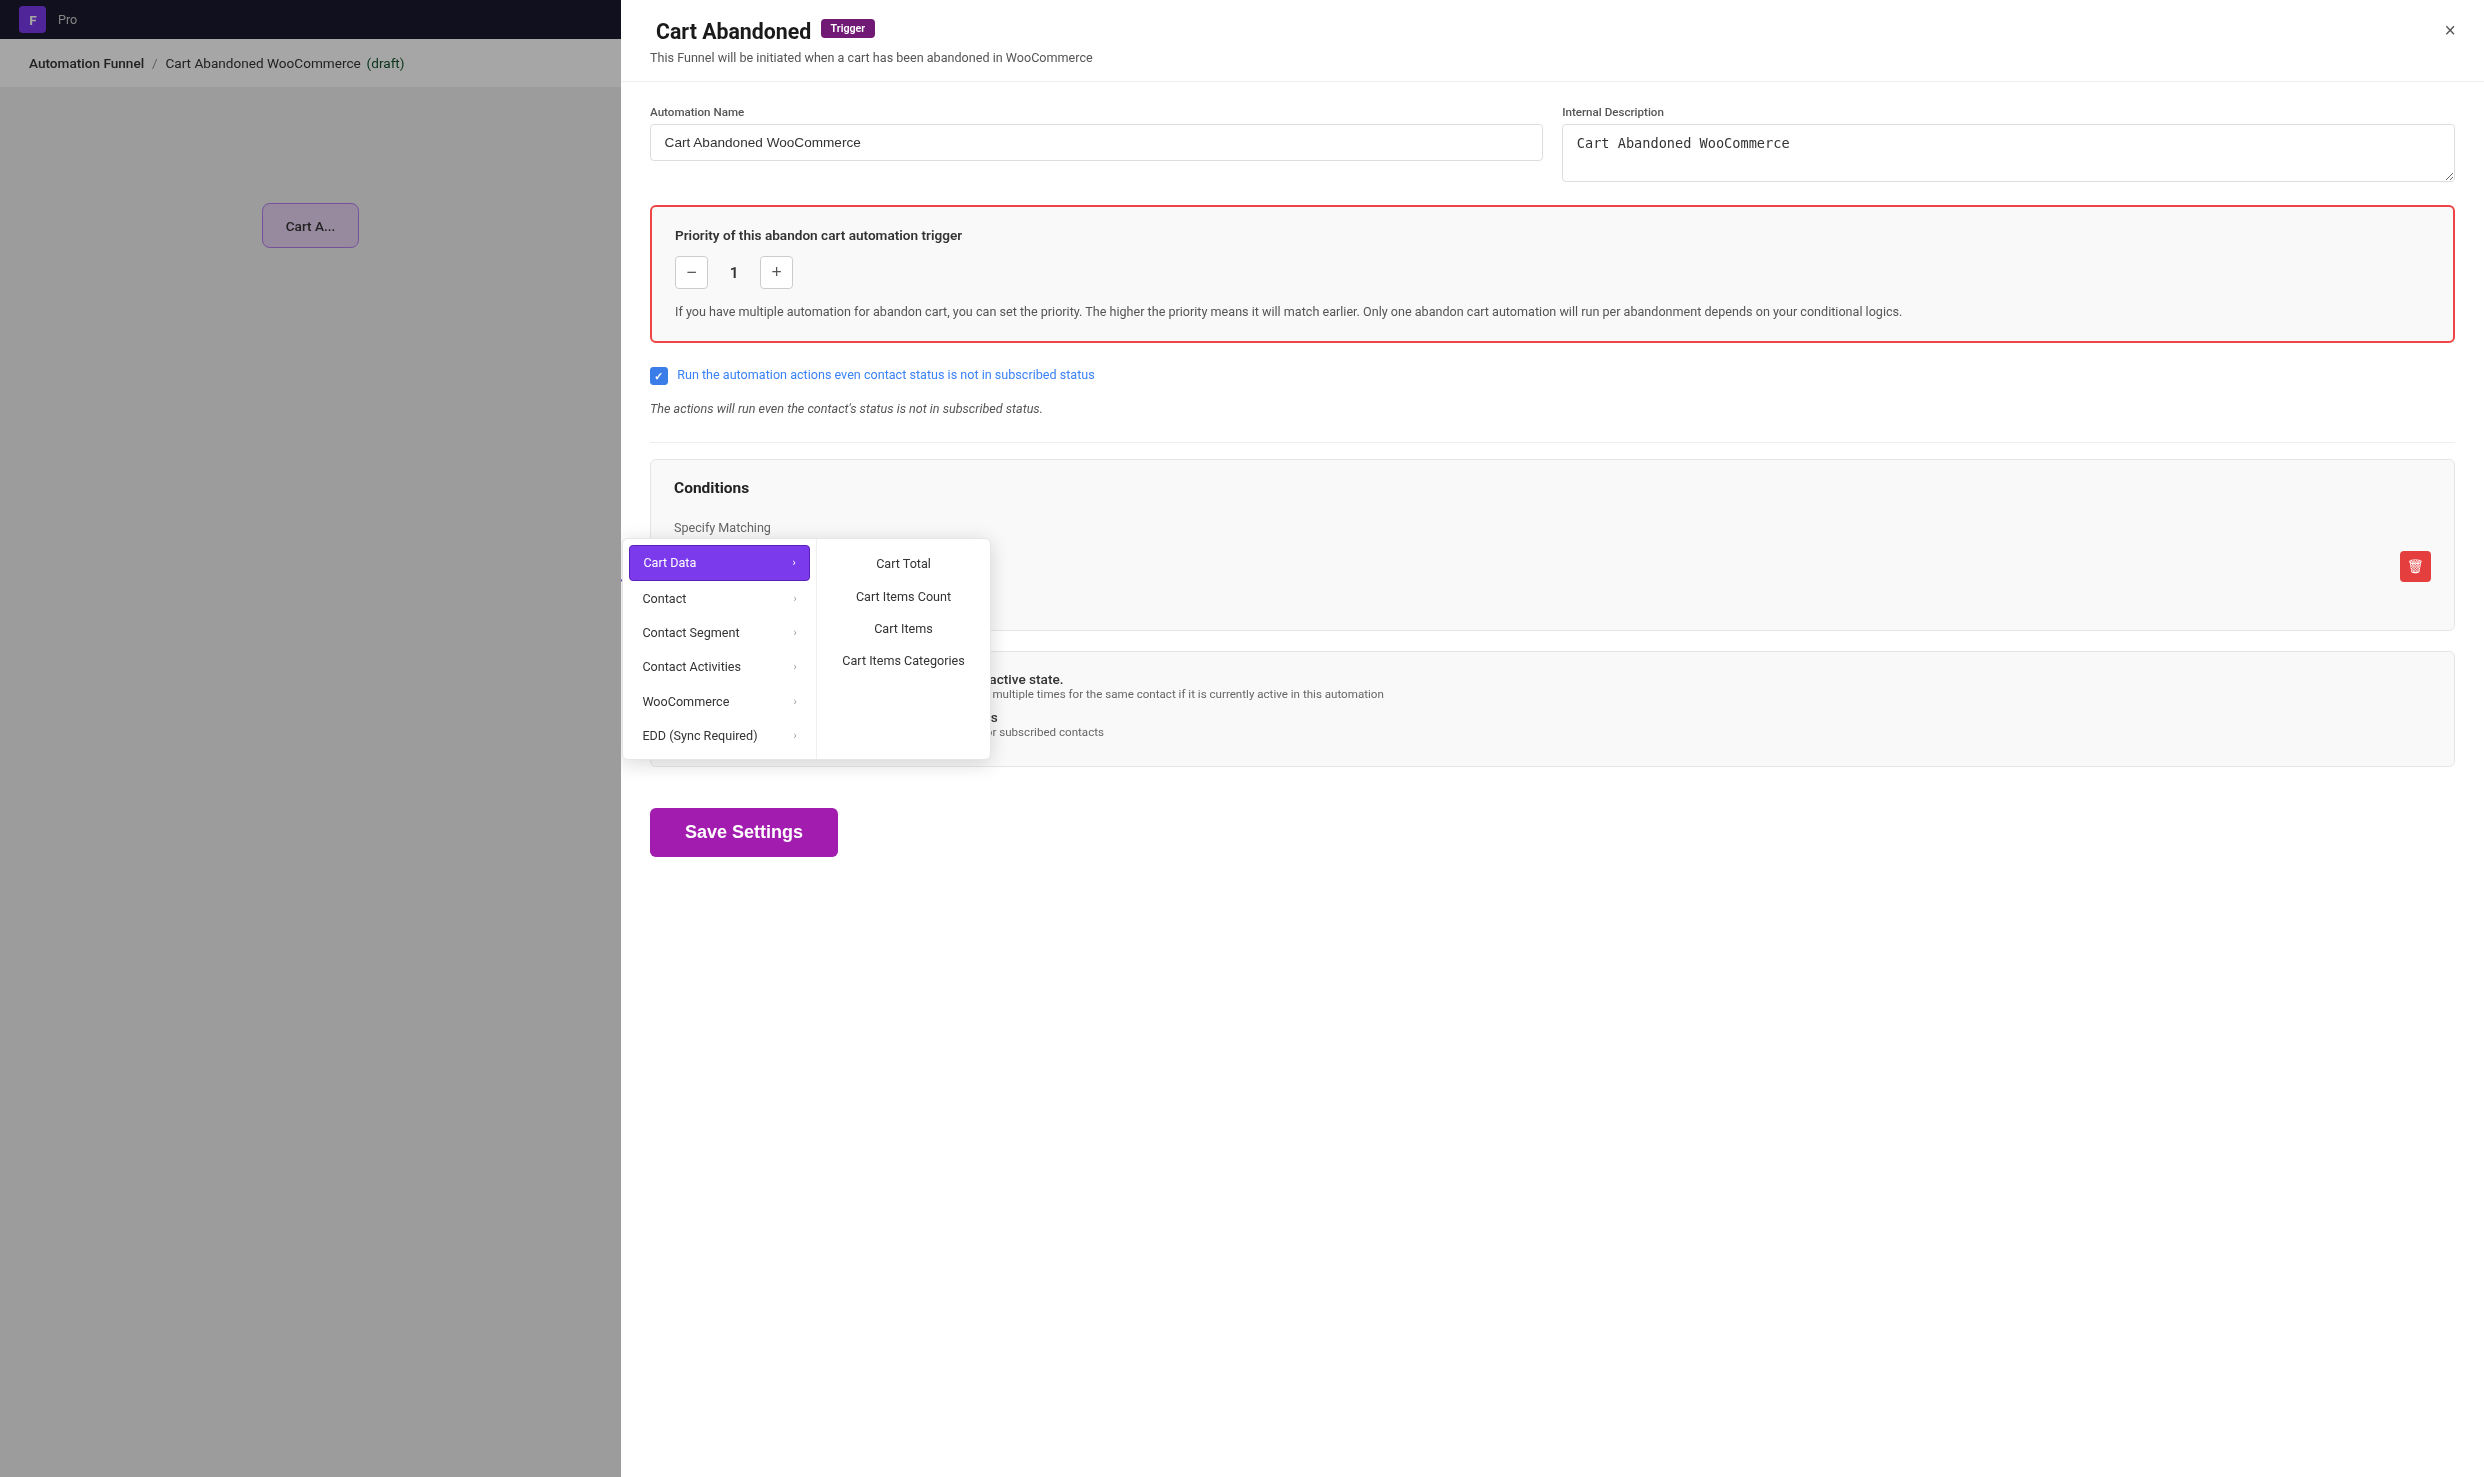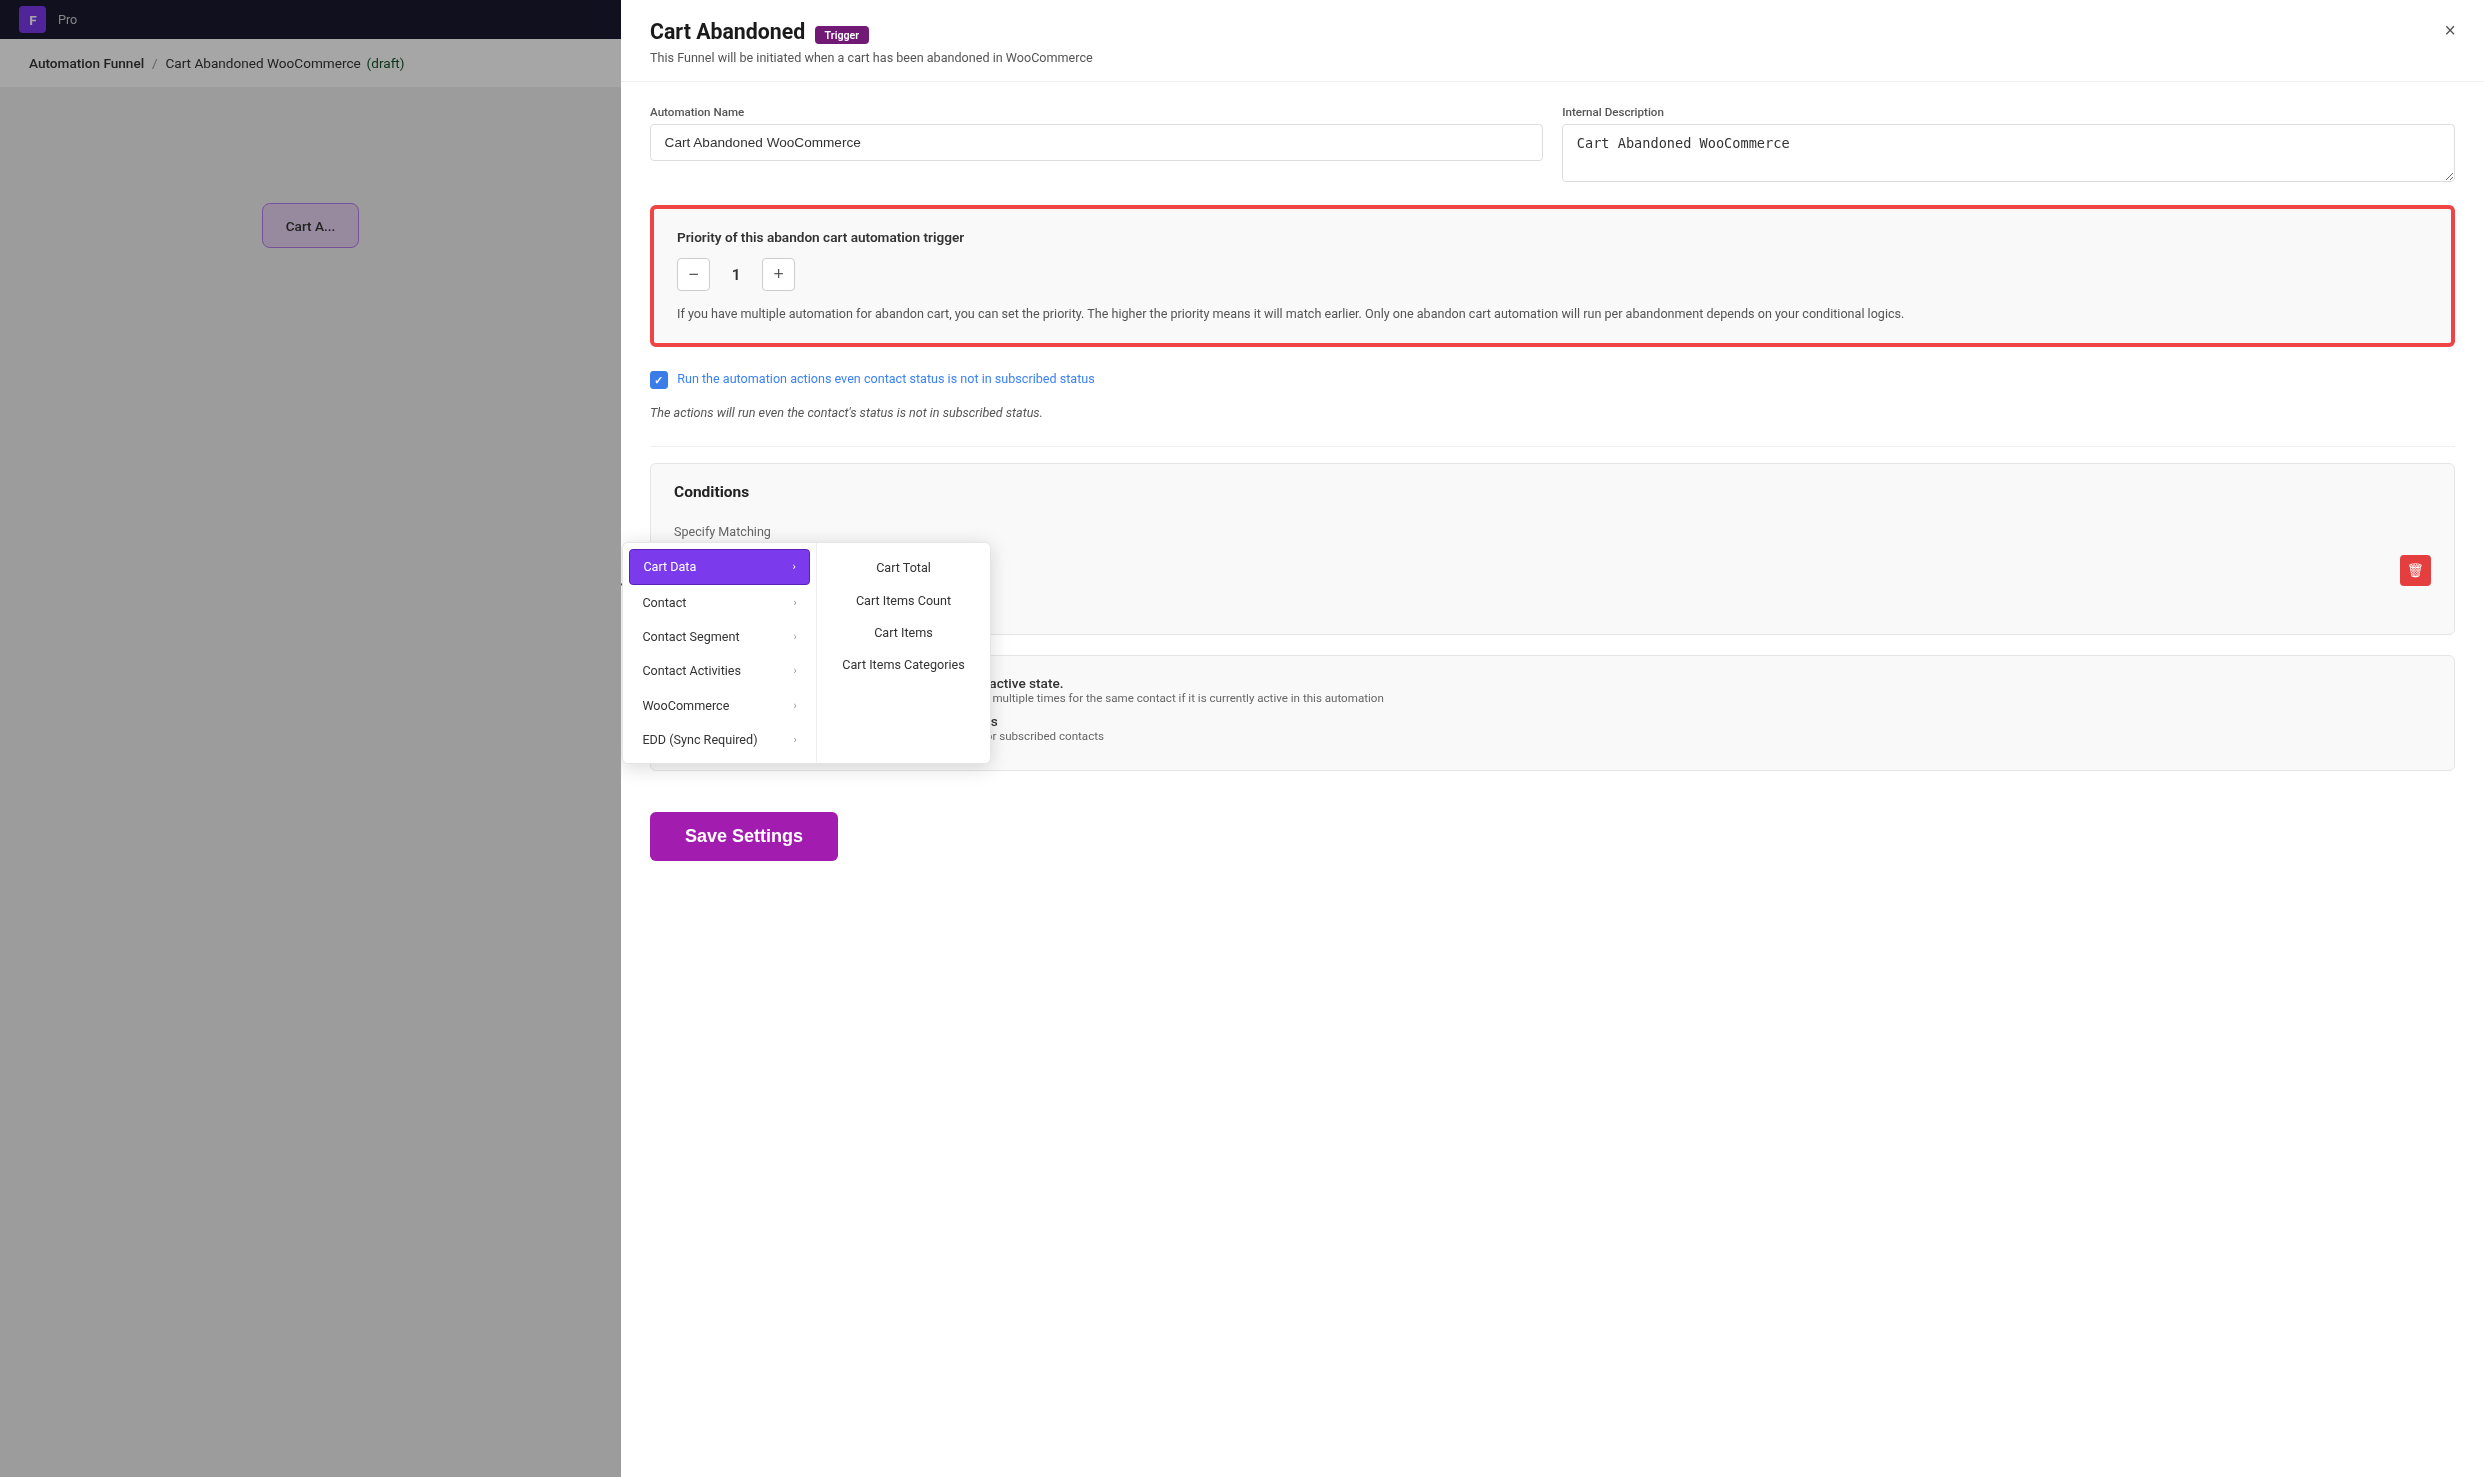--- a/index.html
+++ b/index.html
@@ -124,23 +124,24 @@
 
     .modal-header {
       padding: 19.4px 29px 15.5px;
       border-bottom: 1px solid #eee;
       position: relative;
       flex-shrink: 0;
     }
 
     .modal-title-row {
       display: flex;
-      align-items: flex-end;
+      align-items: flex-start;
       gap: 9.7px;
       margin-bottom: 5.8px;
+      margin-left: 6px;
     }
 
     .modal-title {
       font-size: 21.3px;
       font-weight: 700;
       color: #1a1a1a;
     }
 
     .trigger-badge {
       background: #701a75;
@@ -212,21 +213,21 @@
       padding: 9.7px 13.6px;
       font-size: 13.6px;
       color: #333;
       background: #fff;
       resize: vertical;
       min-height: 58px;
     }
 
     .priority-section {
       background: #f9f9f9;
-      border: 4px solid #ef4444;
+      border: 2px solid #ef4444;
       border-radius: 5.8px;
       padding: 19.4px 23px;
       margin-bottom: 23px;
     }
 
     .priority-title {
       font-size: 13.6px;
       font-weight: 600;
       color: #333;
       margin-bottom: 13.6px;

